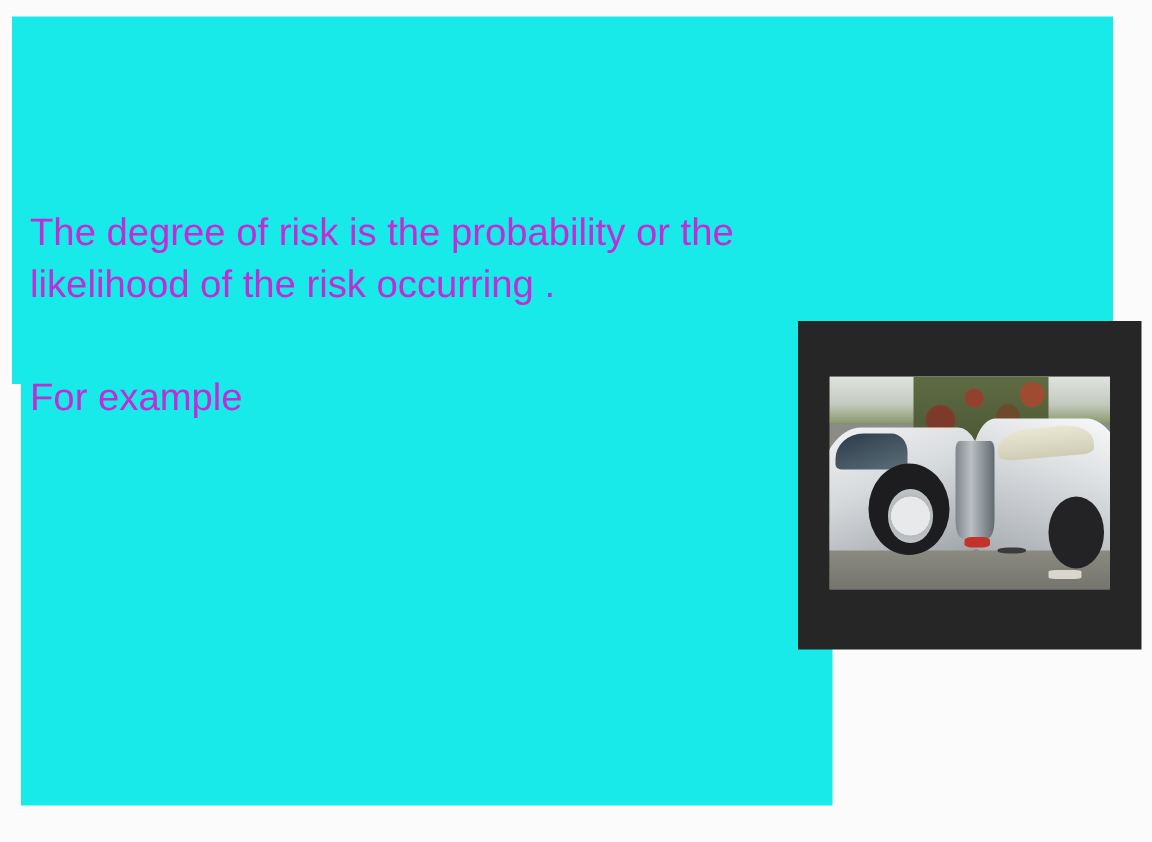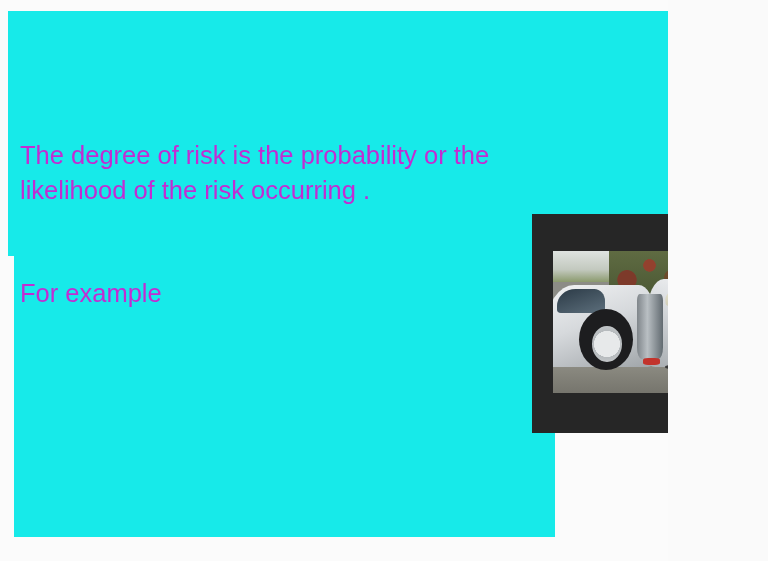--- a/index.html
+++ b/index.html
@@ -9,21 +9,21 @@
   }
   body {
     width: 768px;
     height: 561px;
     background: #fafafa;
     font-family: "Liberation Sans", sans-serif;
     overflow: hidden;
   }
   #slide {
     position: relative;
-    width: 668px;
+    width: 768px;
     height: 561px;
     background: #fbfbfb;
     overflow: hidden;
   }
 
   
   #title-word {
     position: absolute;
     left: 438px;
     top: 120px;
@@ -72,21 +72,20 @@
   }
   #text-intro {
     left: 20px;
     top: 138px;
     width: 520px;
   }
   #text-example-heading {
     left: 20px;
     top: 248px;
     width: 520px;
-    margin-top: 28px;
   }
   #text-example-body {
     left: 20px;
     top: 284px;
     width: 525px;
   }
 
   
   #photo-frame {
     position: absolute;

